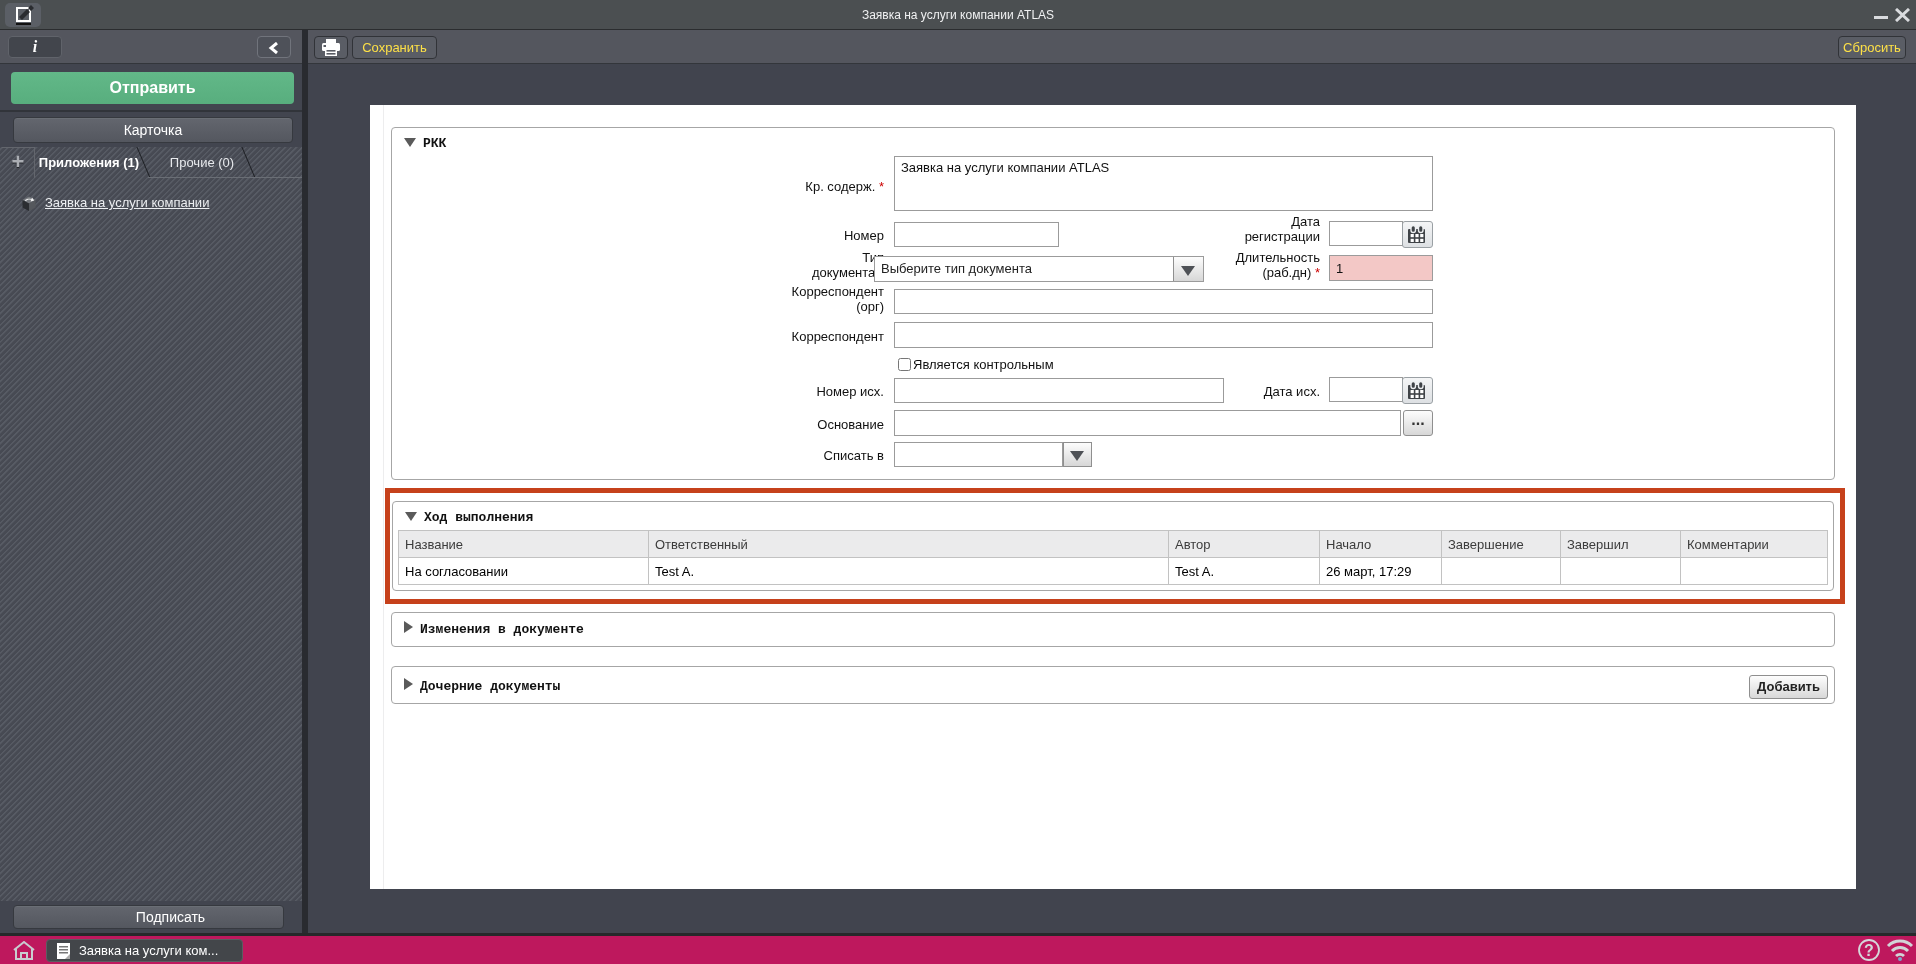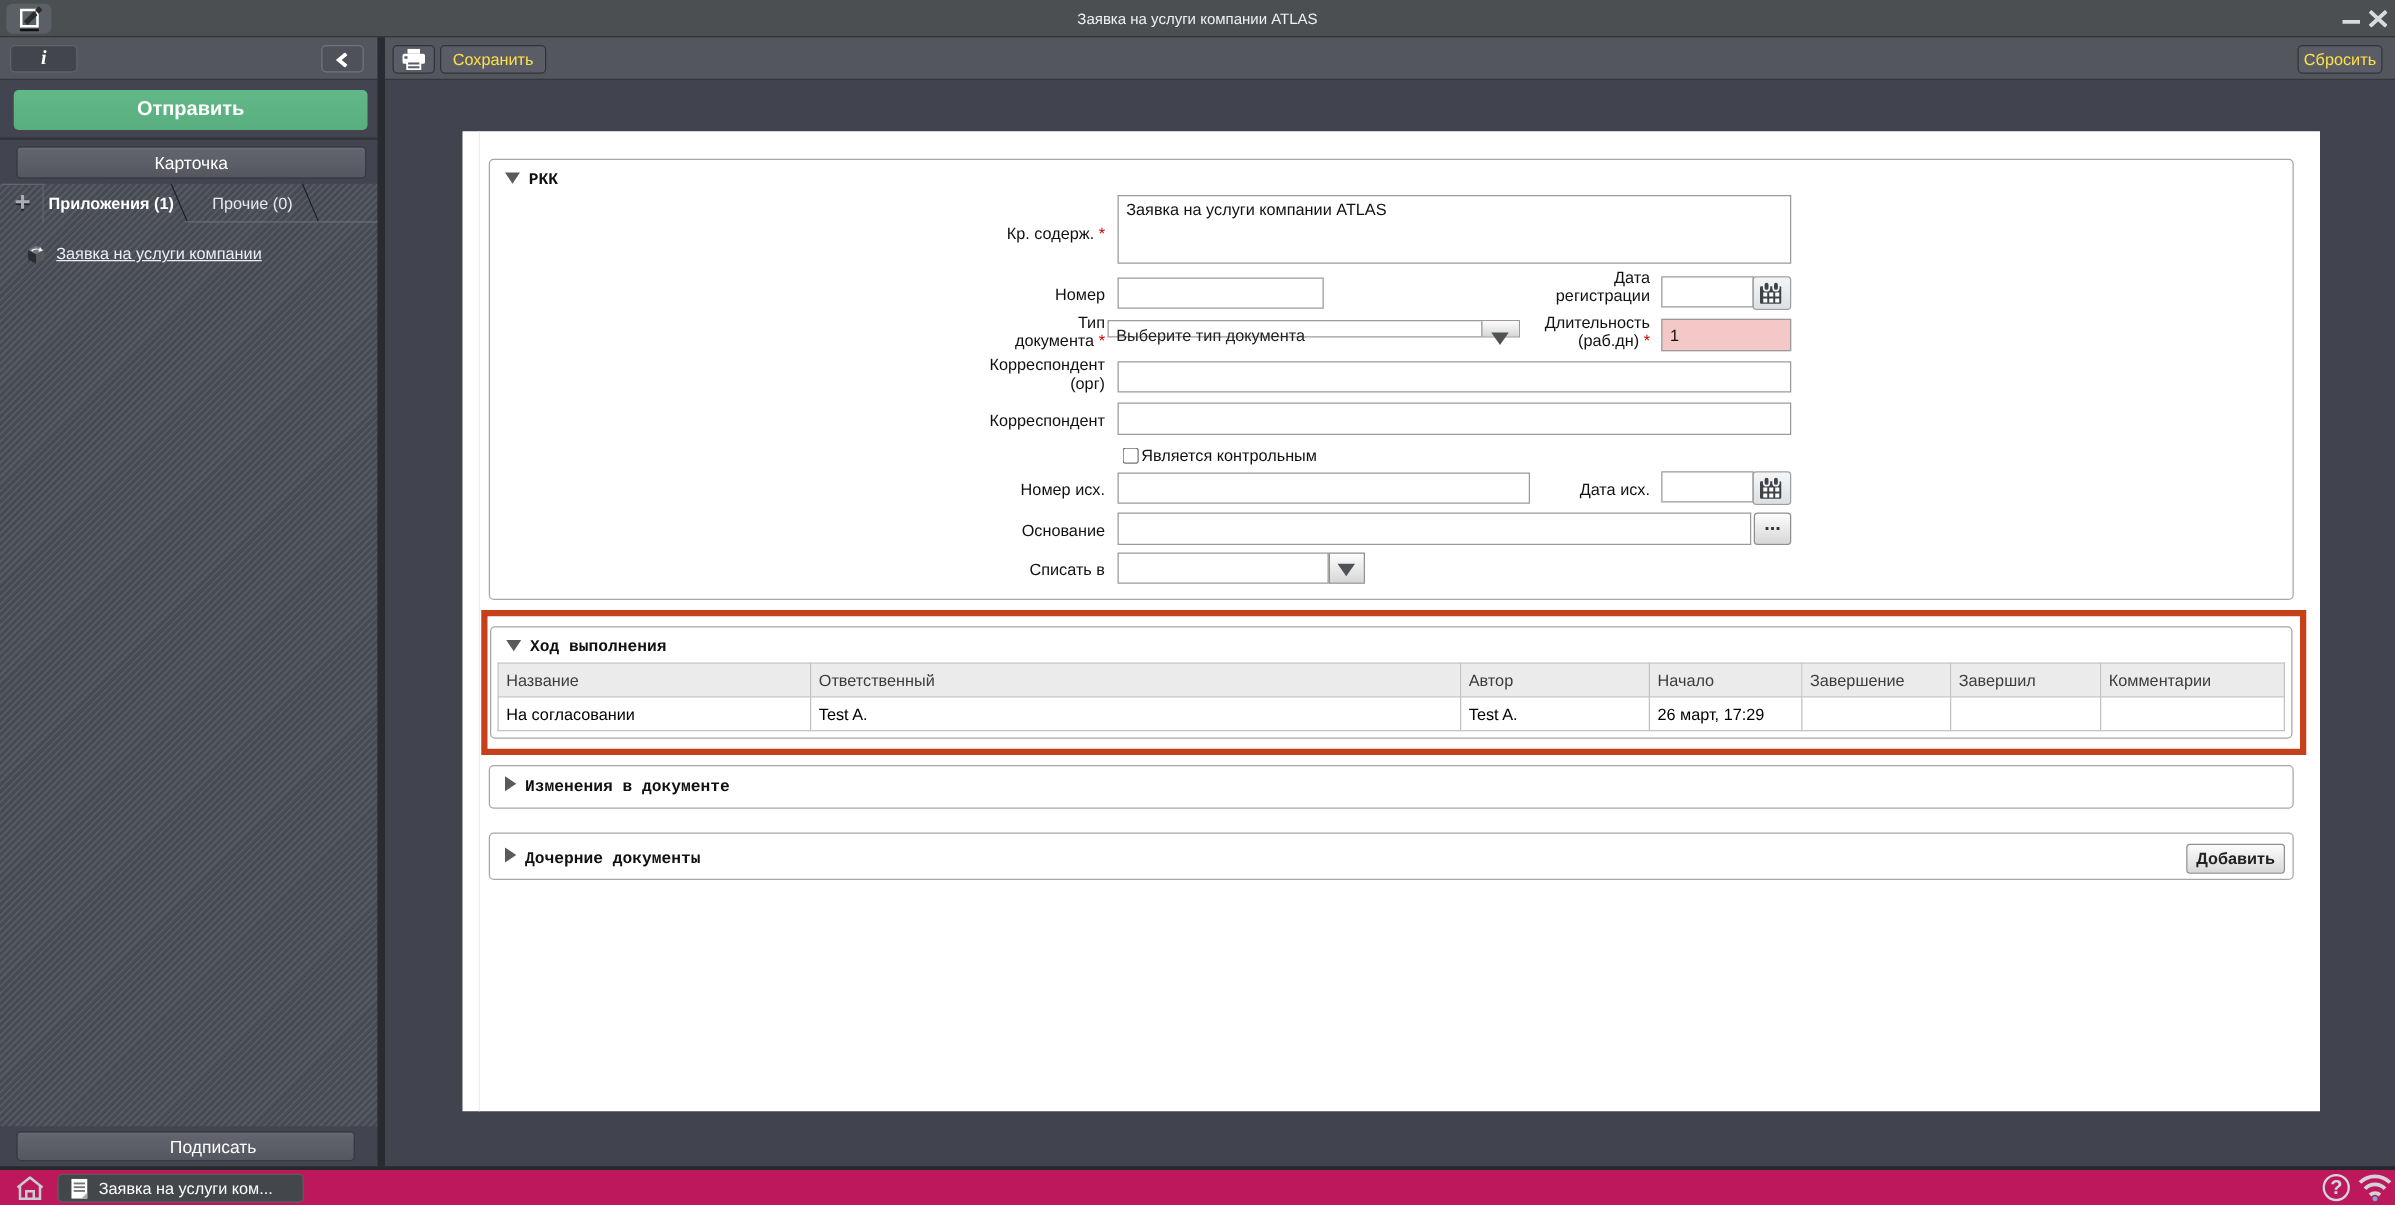--- a/index.html
+++ b/index.html
@@ -196,21 +196,21 @@
       <g fill="#fff">
         <rect x="3.6" y="9" width="3.2" height="3.2"></rect>
             <rect x="8.4" y="9" width="3.2" height="3.2"></rect>
         <rect x="13.2" y="9" width="3.2" height="3.2"></rect>
             <rect x="3.6" y="13.8" width="3.2" height="3.2"></rect>
         <rect x="8.4" y="13.8" width="3.2" height="3.2"></rect>
             <rect x="13.2" y="13.8" width="3.2" height="3.2"></rect>
       </g>
     </svg></div>
     <div class="lbl" style="left:304px; top:145px; width:210px;">Тип<br>документа <span class="ast">*</span></div>
-    <div class="combo" style="left:516px; top:151px; width:330px; height:14px;">Выберите тип документа</div>
+    <div class="combo" style="left:504px; top:151px; width:330px; height:26px;">Выберите тип документа</div>
     <div class="lbl" style="left:764px; top:145px; width:186px;">Длительность<br>(раб.дн) <span class="ast">*</span></div>
     <input class="inp" style="left: 959px; top: 150px; width: 104px; height: 26px; padding: 0px 6px; background: rgb(243, 200, 198);" value="1">
     <div class="lbl" style="left:304px; top:179px; width:210px;">Корреспондент<br>(орг)</div>
     <input class="inp" style="left: 524px; top: 184px; width: 539px; height: 25px; padding: 0px 6px;">
     <div class="lbl" style="left:304px; top:224px; width:210px;">Корреспондент</div>
     <input class="inp" style="left: 524px; top: 217px; width: 539px; height: 26px; padding: 0px 6px;">
     <input type="checkbox" style="position: absolute; left: 528px; top: 253px; width: 13px; height: 13px;">
     <div style="position:absolute; left:543px; top:252px; font-size:13px; color:#111;">Является контрольным</div>
     <div class="lbl" style="left:304px; top:279px; width:210px;">Номер исх.</div>
     <input class="inp" style="left: 524px; top: 273px; width: 330px; height: 25px; padding: 0px 6px;">

